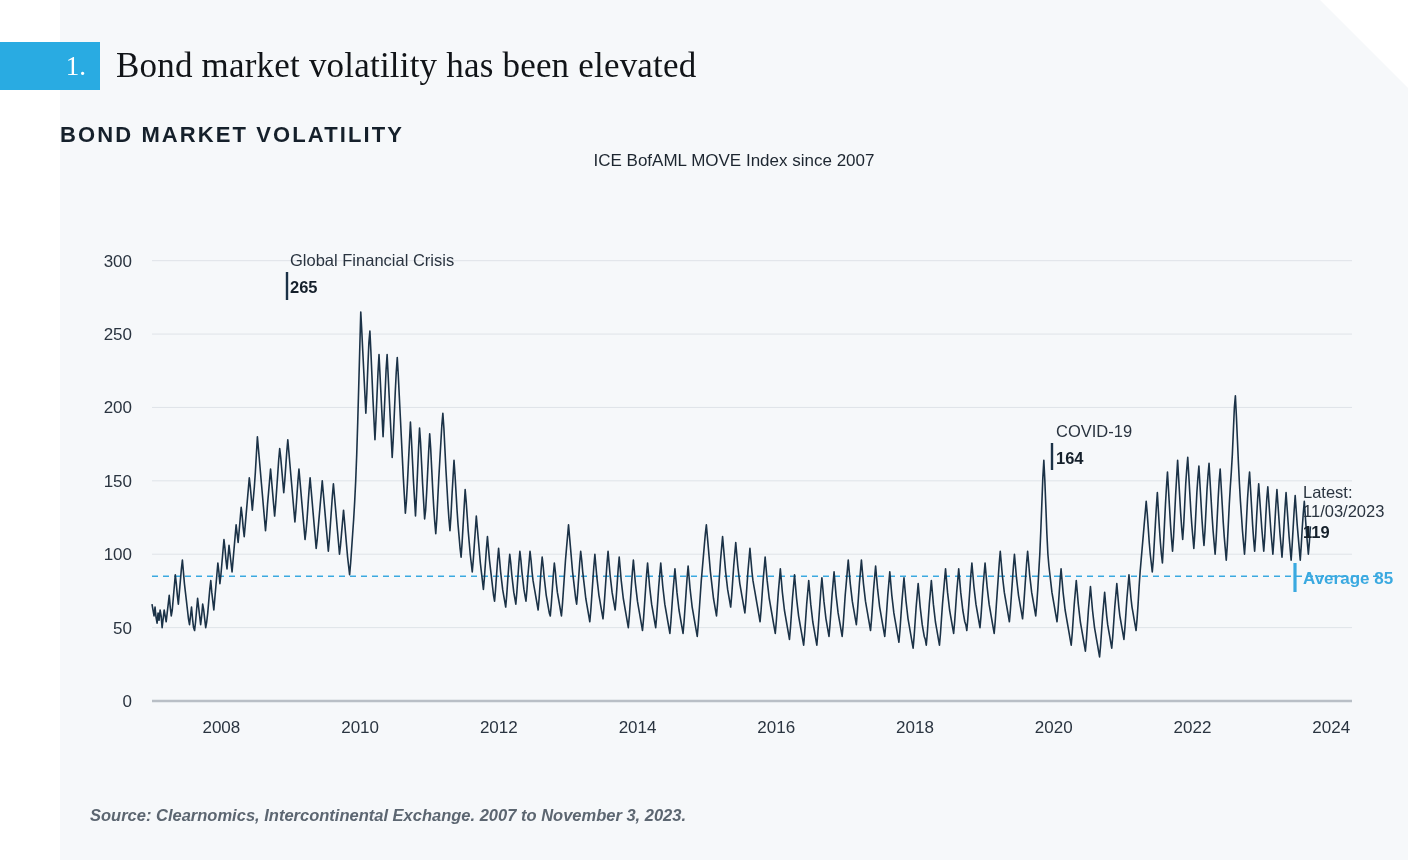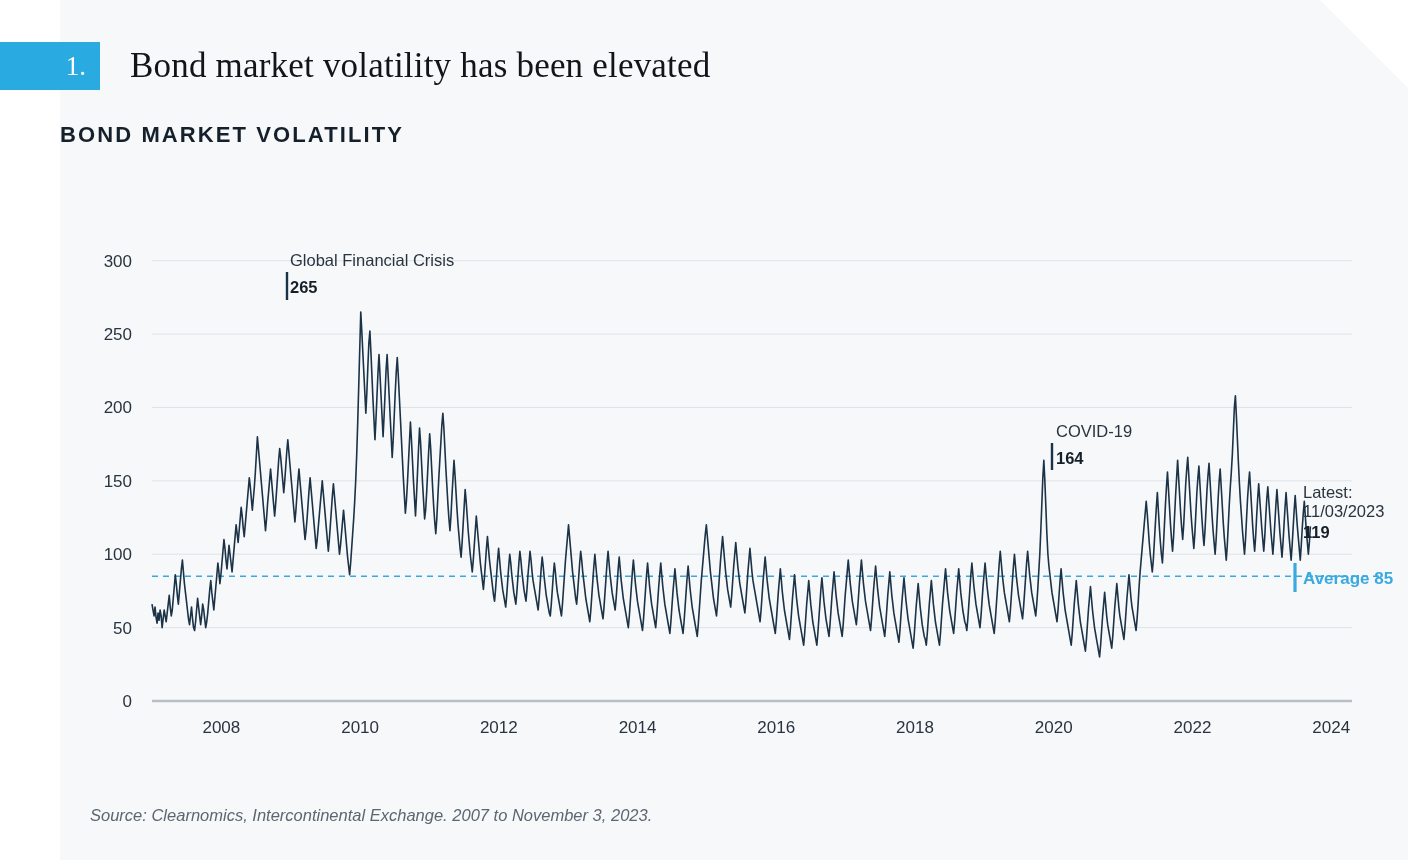--- a/index.html
+++ b/index.html
@@ -46,21 +46,21 @@
     font-family: "Liberation Serif", serif;
     font-size: 27px;
     display: flex;
     align-items: center;
     justify-content: flex-end;
     padding-right: 14px;
     box-sizing: border-box;
     line-height: 1;
   }
   #page-title {
-    margin-left: 30px;
+    margin-left: 16px;
     font-family: "Liberation Serif", serif;
     font-size: 35px;
     color: #111418;
     letter-spacing: 0.2px;
     white-space: nowrap;
   }
 
   
   #chart-title {
     position: absolute;
@@ -131,34 +131,36 @@
     font-family: "Liberation Sans", sans-serif;
   }
 
   #source {
     position: absolute;
     left: 90px;
     top: 806px;
     font-size: 16.5px;
     font-style: italic;
     color: #5c6671;
+    font-weight: bold;
   }
 </style>
 </head>
 <body>
 
 <div id="page">
   <div id="card"></div>
 
   <div id="header">
     <div id="badge">1.</div>
     <div id="page-title">Bond market volatility has been elevated</div>
   </div>
 
   <div id="chart-title">BOND MARKET VOLATILITY</div>
+  <div id="chart-subtitle">ICE BofAML MOVE Index since 2007</div>
 
   <div id="plot-wrap">
     <svg class="plot" id="chart-svg" width="1408" height="860">
         <line x1="152" x2="1352" y1="701" y2="701" class="baseline"></line>
         <text x="132" y="707" class="ytick">0</text>
         <line x1="152" x2="1352" y1="627.6129032258065" y2="627.6129032258065" class="gridline"></line>
         <text x="132" y="633.6129032258065" class="ytick">50</text>
         <line x1="152" x2="1352" y1="554.2258064516129" y2="554.2258064516129" class="gridline"></line>
         <text x="132" y="560.2258064516129" class="ytick">100</text>
         <line x1="152" x2="1352" y1="480.8387096774194" y2="480.8387096774194" class="gridline"></line>

